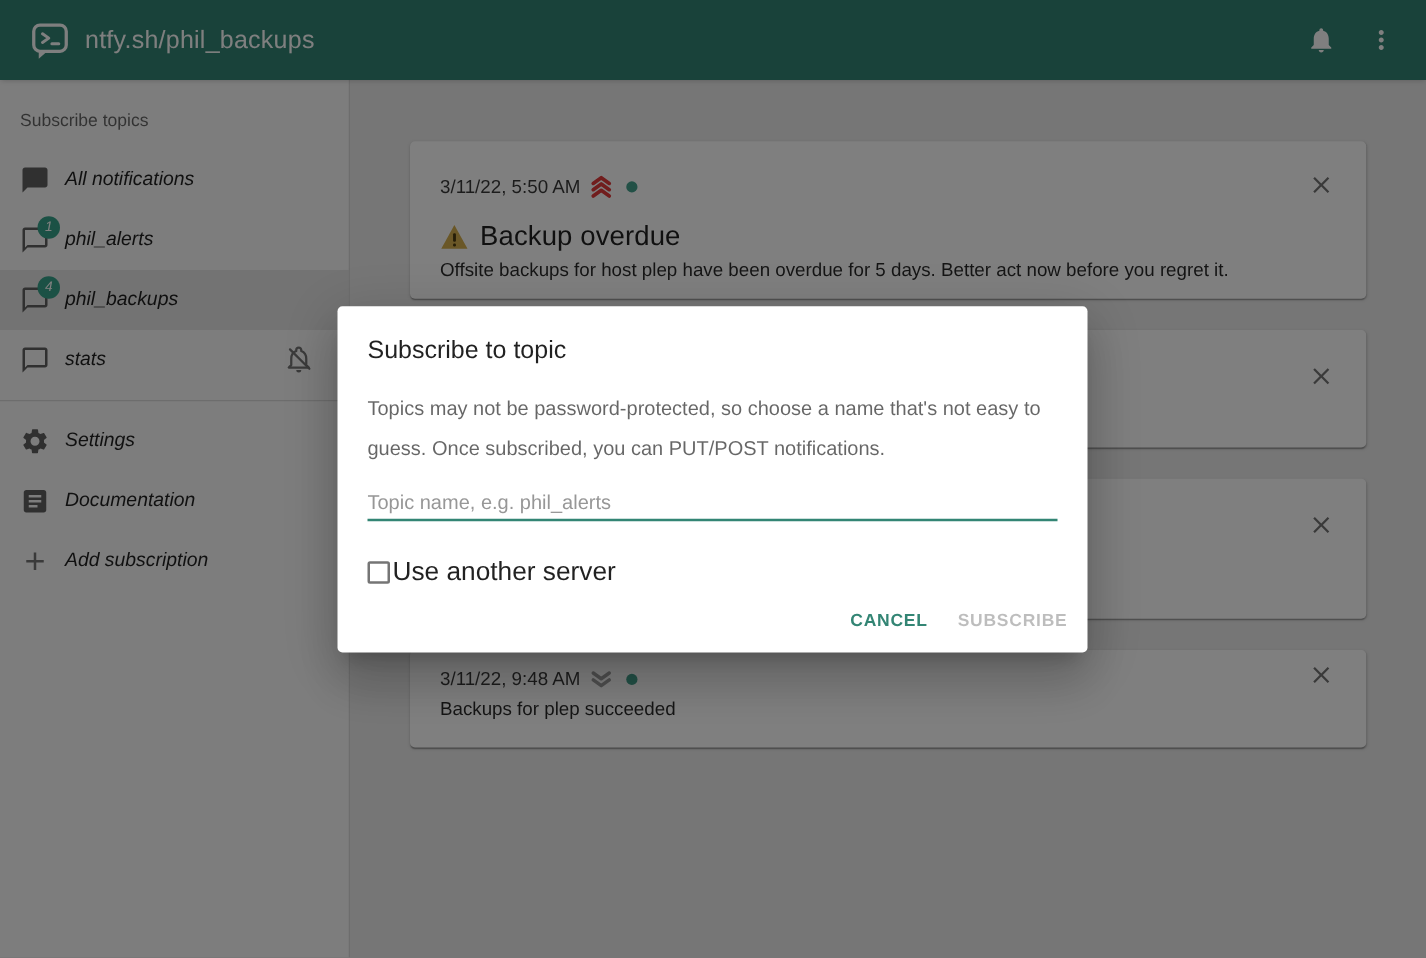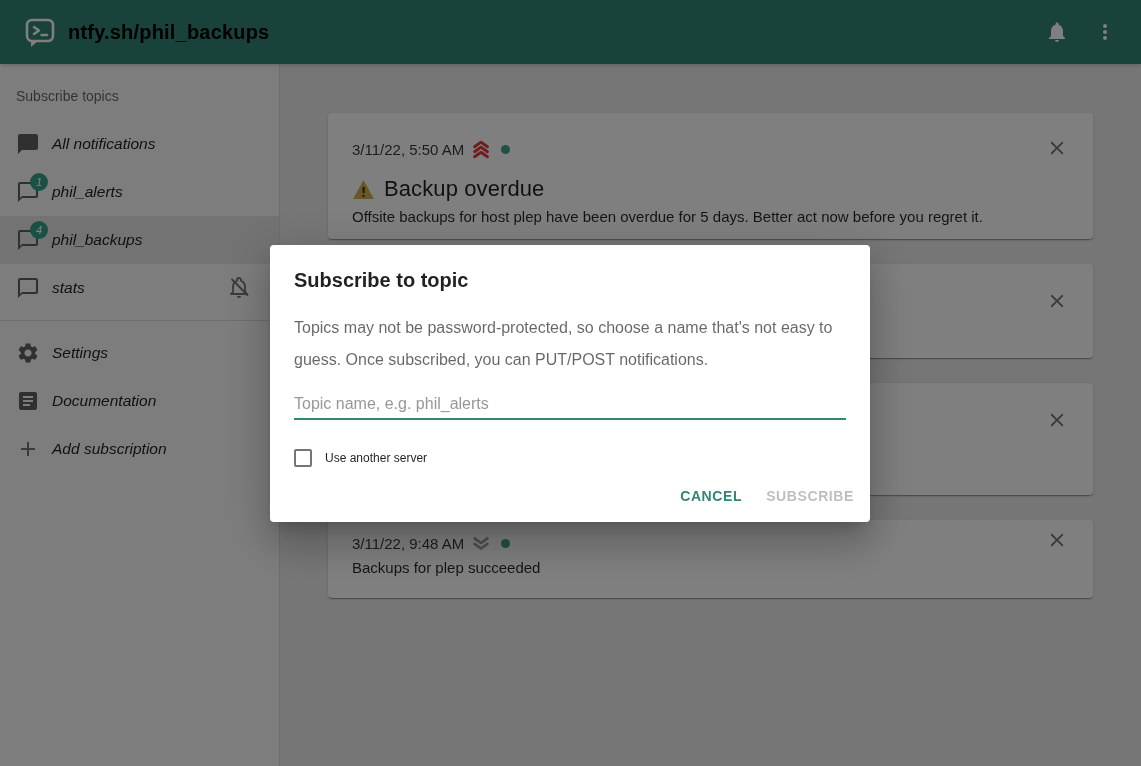--- a/index.html
+++ b/index.html
@@ -17,21 +17,21 @@
   
   .appbar{
     position:absolute;top:0;left:0;width:1141px;height:64px;
     background:var(--primary);
     display:flex;align-items:center;
     padding:0 12px 0 24px;
     box-shadow:0 2px 4px -1px rgba(0,0,0,.2);
     z-index:2;
   }
   .appbar .logo{width:32px;height:32px;flex:0 0 auto;}
-  .appbar-title{color:#000000;font-size:20px;font-weight:700;margin-left:12px;letter-spacing:.2px;}
+  .appbar-title{color:#ffffff;font-size:20px;font-weight:400;margin-left:12px;letter-spacing:.2px;}
   .appbar-spacer{flex:1;}
   .appbar .icon-btn{
     width:48px;height:48px;border:none;background:transparent;
     display:flex;align-items:center;justify-content:center;border-radius:50%;cursor:pointer;
   }
 
   
   .sidebar{
     position:absolute;top:64px;left:0;width:280px;bottom:0;
     background:#fafafa;border-right:1px solid rgba(0,0,0,.12);
@@ -91,35 +91,35 @@
   .card-4 .card-close{top:9px;}
 
   
   .backdrop{position:fixed;inset:0;background:rgba(0,0,0,.5);z-index:10;}
   .dialog{
     position:fixed;left:270px;top:245px;width:600px;height:277px;
     background:#fff;border-radius:4px;z-index:20;
     display:flex;flex-direction:column;
     box-shadow:0 11px 15px -7px rgba(0,0,0,.2),0 24px 38px 3px rgba(0,0,0,.14),0 9px 46px 8px rgba(0,0,0,.12);
   }
-  .dialog-title{padding:24px 24px 0 24px;font-size:20px;font-weight:700;color:rgba(0,0,0,.87);}
+  .dialog-title{padding:24px 24px 0 24px;font-size:20px;font-weight:400;color:rgba(0,0,0,.87);}
   .dialog-desc{padding:20px 24px 0 24px;font-size:16px;line-height:32px;color:rgba(0,0,0,.6);}
   .topic-input{
     margin:14px 24px 4px 24px;border:none;outline:none;
     border-bottom:2px solid var(--primary);
     font-family:"Liberation Sans",sans-serif;
     font-size:16px;height:30px;color:rgba(0,0,0,.87);background:transparent;
   }
   .topic-input::placeholder{color:#979797;opacity:1;}
   .checkbox-row{display:flex;align-items:center;margin:25px 24px 0 24px;}
   .checkbox{
     width:18px;height:18px;border:2px solid #757575;border-radius:2px;
     background:#fff;cursor:pointer;flex:0 0 auto;
   }
-  .checkbox-label{margin-left:13px;font-size:12px;color:rgba(0,0,0,.87);}
+  .checkbox-label{margin-left:2px;font-size:21px;color:rgba(0,0,0,.87);}
   .dialog-actions{margin-top:auto;display:flex;justify-content:flex-end;align-items:center;padding:8px;}
   .text-btn{
     border:none;background:transparent;height:36px;padding:0 8px;margin-left:8px;
     font-family:"Liberation Sans",sans-serif;
     font-size:14px;font-weight:700;letter-spacing:.6px;border-radius:4px;cursor:pointer;
   }
   .btn-cancel{color:var(--primary);}
   .btn-subscribe{color:rgba(0,0,0,.26);cursor:default;}
 </style>
 </head>

